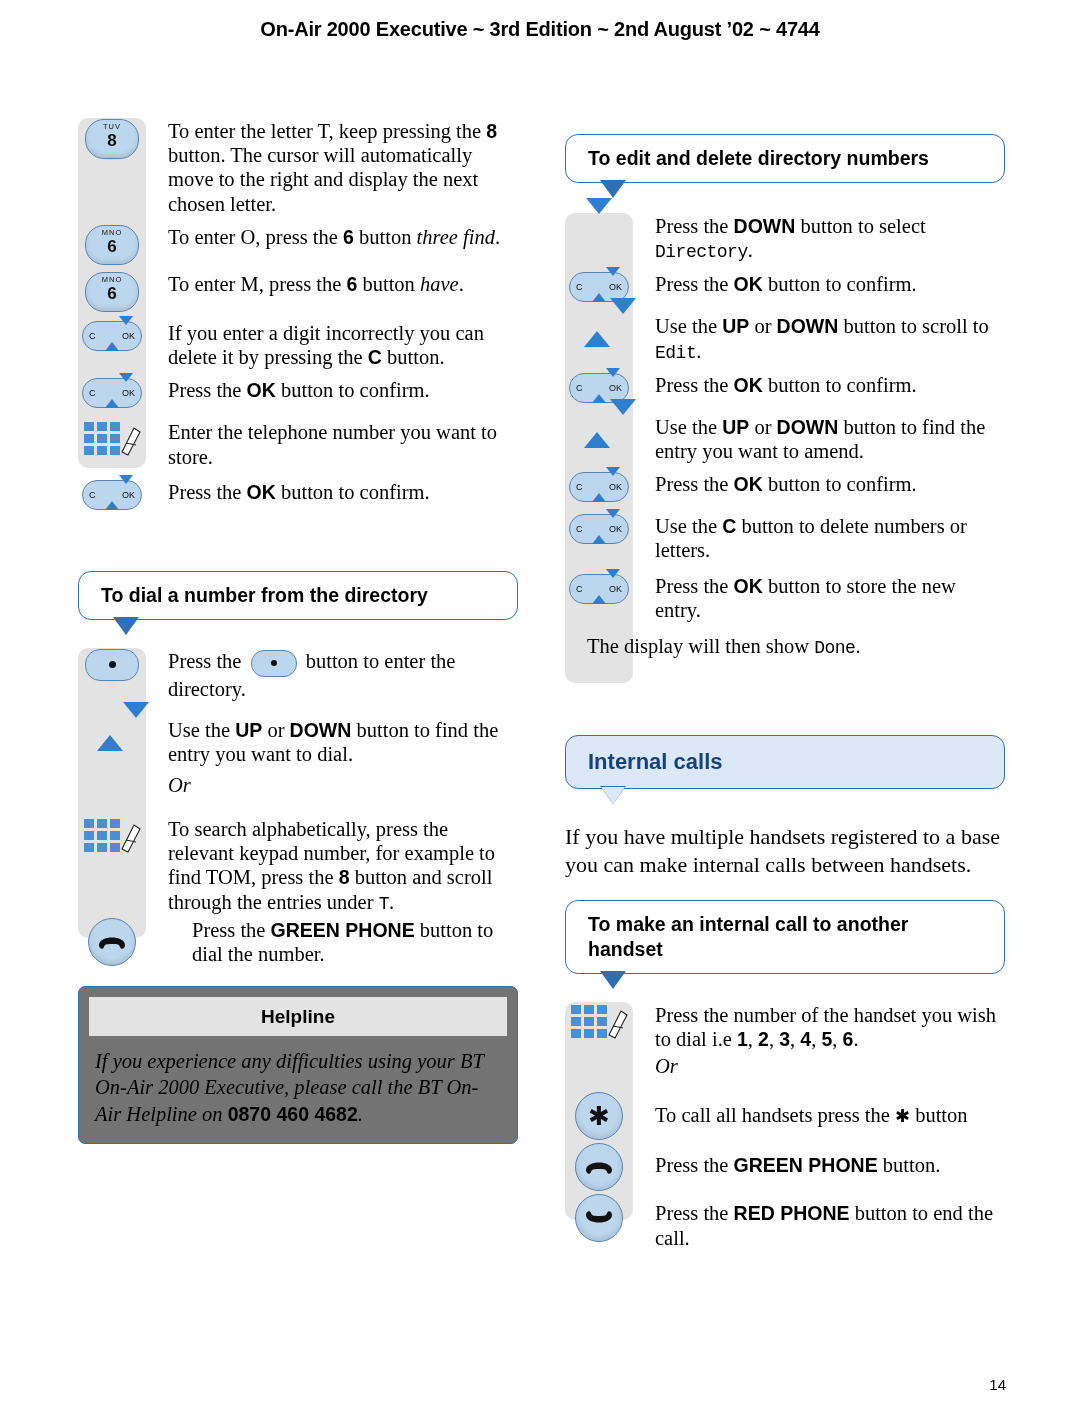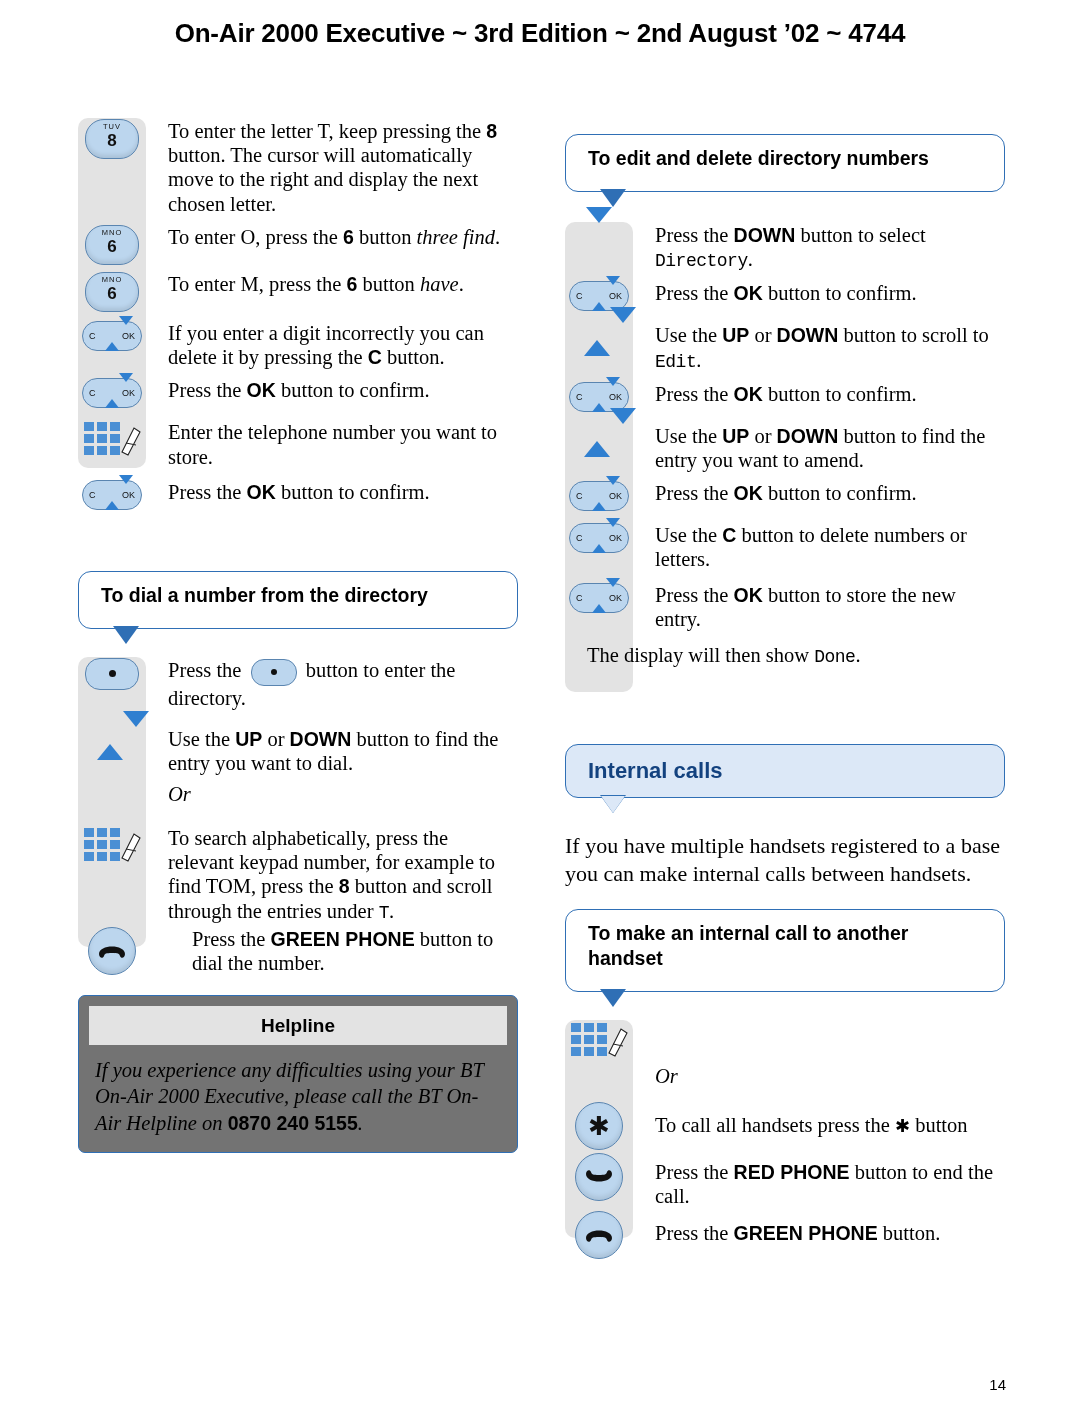--- a/index.html
+++ b/index.html
@@ -9,38 +9,38 @@
     font-family:"Liberation Serif", serif;
     color:#000;
     position:relative;
     overflow:hidden;
   }
   .page-header {
     position:absolute; top:18px; left:0; width:1080px;
     text-align:center;
     font-family:"Liberation Sans", sans-serif;
     font-weight:bold;
-    font-size:26px;
+    font-size:20px;
     letter-spacing:-0.2px;
   }
   .page-number {
     position:absolute; bottom:28px; right:74px;
     font-family:"Liberation Sans", sans-serif;
     font-size:15px;
   }
   .col-left  { position:absolute; left:78px;  top:118px; width:440px; }
   .col-right { position:absolute; left:565px; top:118px; width:440px; }
 
   
   .banner-wrap { position:relative; margin:0 0 14px 0; }
   .banner {
     border:1.6px solid #2f6fb5;
     border-radius:13px;
     background:#ffffff;
-    padding:11px 16px 20px 22px;
+    padding:11px 16px 11px 22px;
     font-family:"Liberation Sans", sans-serif;
     font-weight:bold;
     font-size:19.5px;
     color:#000;
     line-height:1.28;
     position:relative;
     z-index:2;
   }
   .banner.blue {
     background:#dce8f7;
@@ -386,21 +386,21 @@
             <path d="M2 14 C2 4 28 4 28 14 C28 18 24 19 23 16 C22.3 13.6 21 13 15 13 C9 13 7.7 13.6 7 16 C6 19 2 18 2 14 Z" fill="#111"></path>
           </svg>
         </div>
       </div>
       <div class="txt">Press the <b>GREEN PHONE</b> button to dial the number.</div>
     </div>
   </div>
 
   <div class="helpline">
     <div class="hl-head">Helpline</div>
-    <div class="hl-body">If you experience any difficulties using your BT On-Air 2000 Executive, please call the BT On-Air Helpline on <b>0870 240 5155</b>.</div>
+    <div class="hl-body">If you experience any difficulties using your BT On-Air 2000 Executive, please call the BT On-Air Helpline on <b>0870 460 4682</b>.</div>
   </div>
 </div>
 
 <div class="col-right">
 
   <div class="banner-wrap" style="margin-top:16px;">
     <div class="banner">To edit and delete directory numbers</div>
     <div class="banner-tail"></div>
   </div>
 
@@ -518,53 +518,54 @@
               <i></i>
               <i></i>
               <i></i>
             </span>
           <svg class="hand" viewBox="0 0 26 34">
             <path d="M6 30 L18 6 L24 10 L12 33 Z" fill="#ffffff" stroke="#222" stroke-width="1.1"></path>
             <path d="M10 21 L20 23" stroke="#222" stroke-width="1"></path>
           </svg>
         </div>
       </div>
+      <div class="txt">Press the number of the handset you wish to dial i.e <b>1</b>, <b>2</b>, <b>3</b>, <b>4</b>, <b>5</b>, <b>6</b>.</div>
     </div>
 
     <div class="step" style="margin-top:2px;">
       <div class="icon-cell"></div>
       <div class="txt"><span class="or">Or</span></div>
     </div>
 
     <div class="step" style="margin-top:4px;">
       <div class="icon-cell">
         <div class="round-btn">
             <span class="star">✱</span>
           </div>
       </div>
       <div class="txt" style="padding-top:12px;">To call all handsets press the <span class="star-inline">✱</span> button</div>
+    </div>
+
+    <div class="step" style="margin-top:2px;">
+      <div class="icon-cell">
+        <div class="round-btn">
+          <svg width="30" height="22" viewBox="0 0 30 22">
+            <path d="M2 14 C2 4 28 4 28 14 C28 18 24 19 23 16 C22.3 13.6 21 13 15 13 C9 13 7.7 13.6 7 16 C6 19 2 18 2 14 Z" fill="#111"></path>
+          </svg>
+        </div>
+      </div>
+      <div class="txt" style="padding-top:11px;">Press the <b>GREEN PHONE</b> button.</div>
     </div>
 
     <div class="step" style="margin-top:2px;">
       <div class="icon-cell">
         <div class="round-btn">
           <svg width="30" height="22" viewBox="0 0 30 22">
             <path d="M2 8 C2 18 28 18 28 8 C28 4 24 3 23 6 C22.3 8.4 21 9 15 9 C9 9 7.7 8.4 7 6 C6 3 2 4 2 8 Z" fill="#111"></path>
           </svg>
         </div>
       </div>
       <div class="txt" style="padding-top:8px;">Press the <b>RED PHONE</b> button to end the call.</div>
     </div>
-
-    <div class="step" style="margin-top:2px;">
-      <div class="icon-cell">
-        <div class="round-btn">
-          <svg width="30" height="22" viewBox="0 0 30 22">
-            <path d="M2 14 C2 4 28 4 28 14 C28 18 24 19 23 16 C22.3 13.6 21 13 15 13 C9 13 7.7 13.6 7 16 C6 19 2 18 2 14 Z" fill="#111"></path>
-          </svg>
-        </div>
-      </div>
-      <div class="txt" style="padding-top:11px;">Press the <b>GREEN PHONE</b> button.</div>
-    </div>
   </div>
 </div>
 
 <div class="page-number">14</div>
 
 </body></html>

